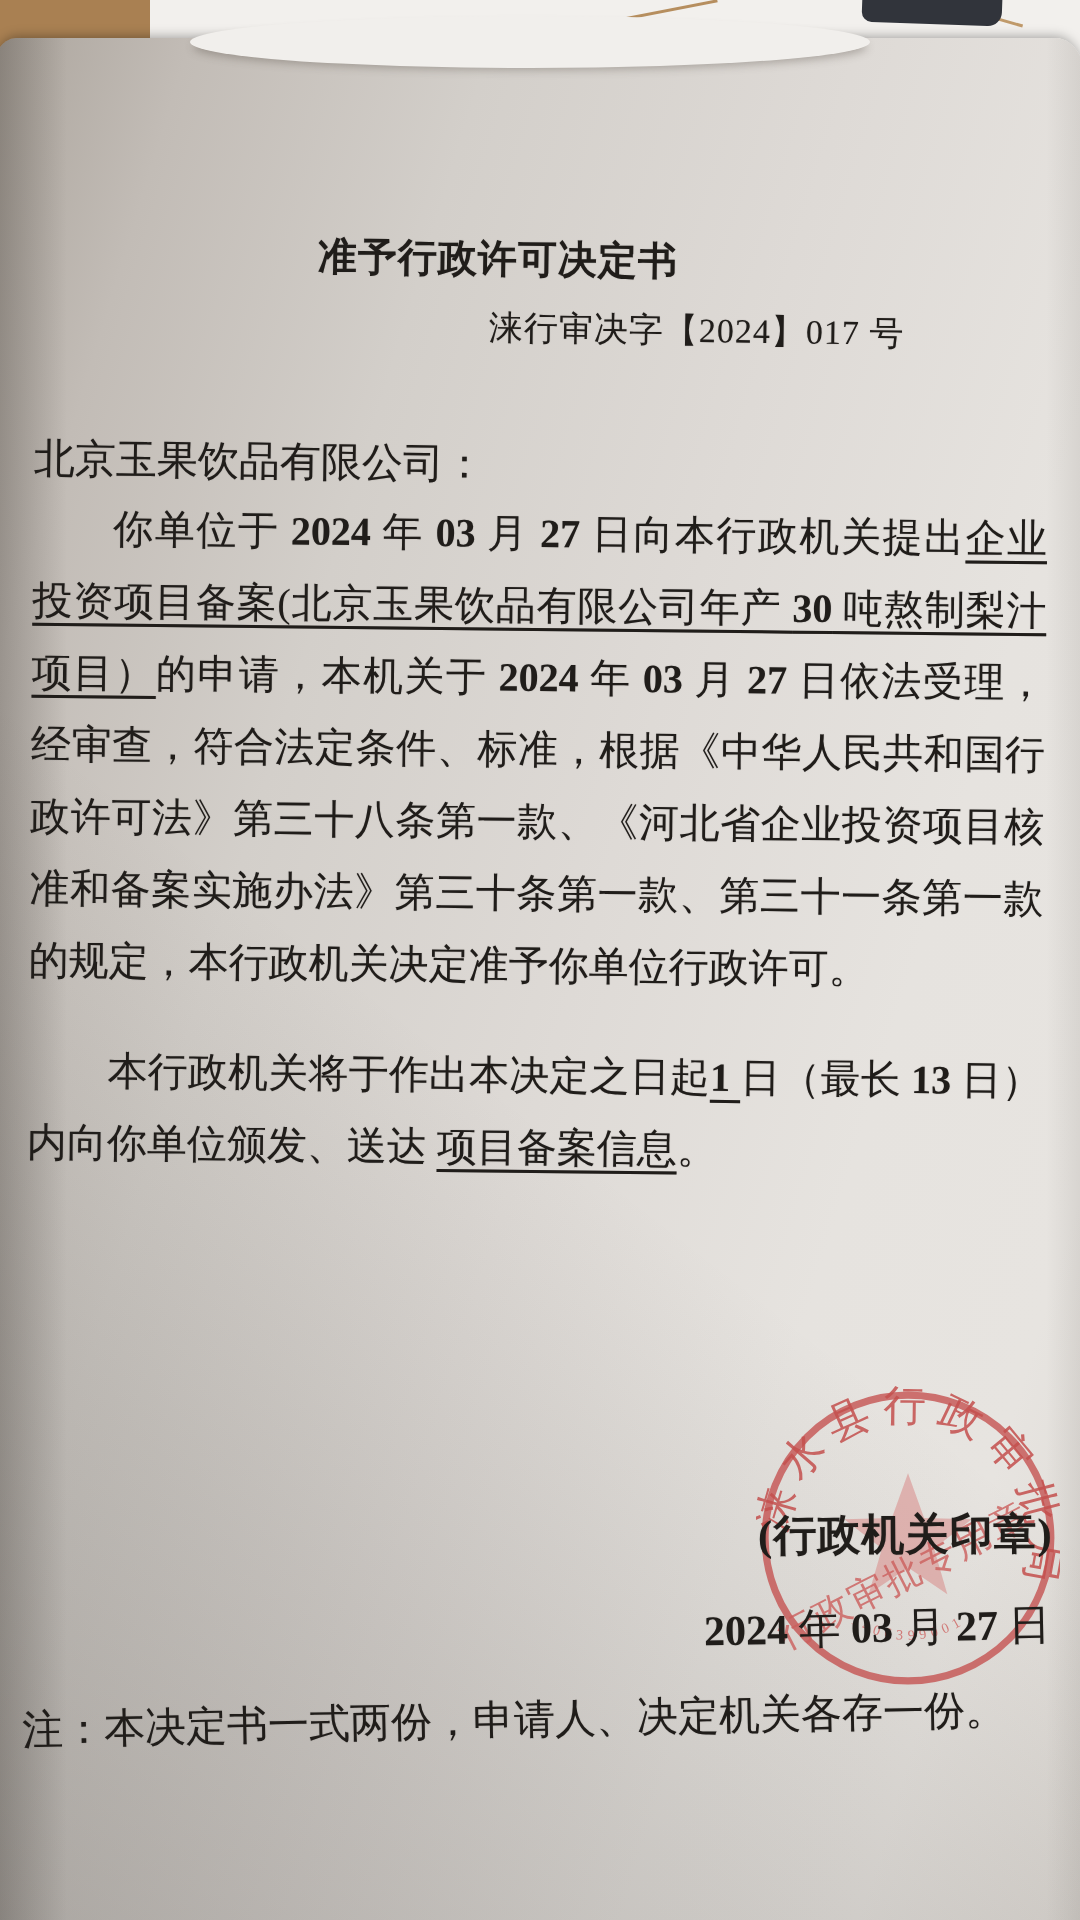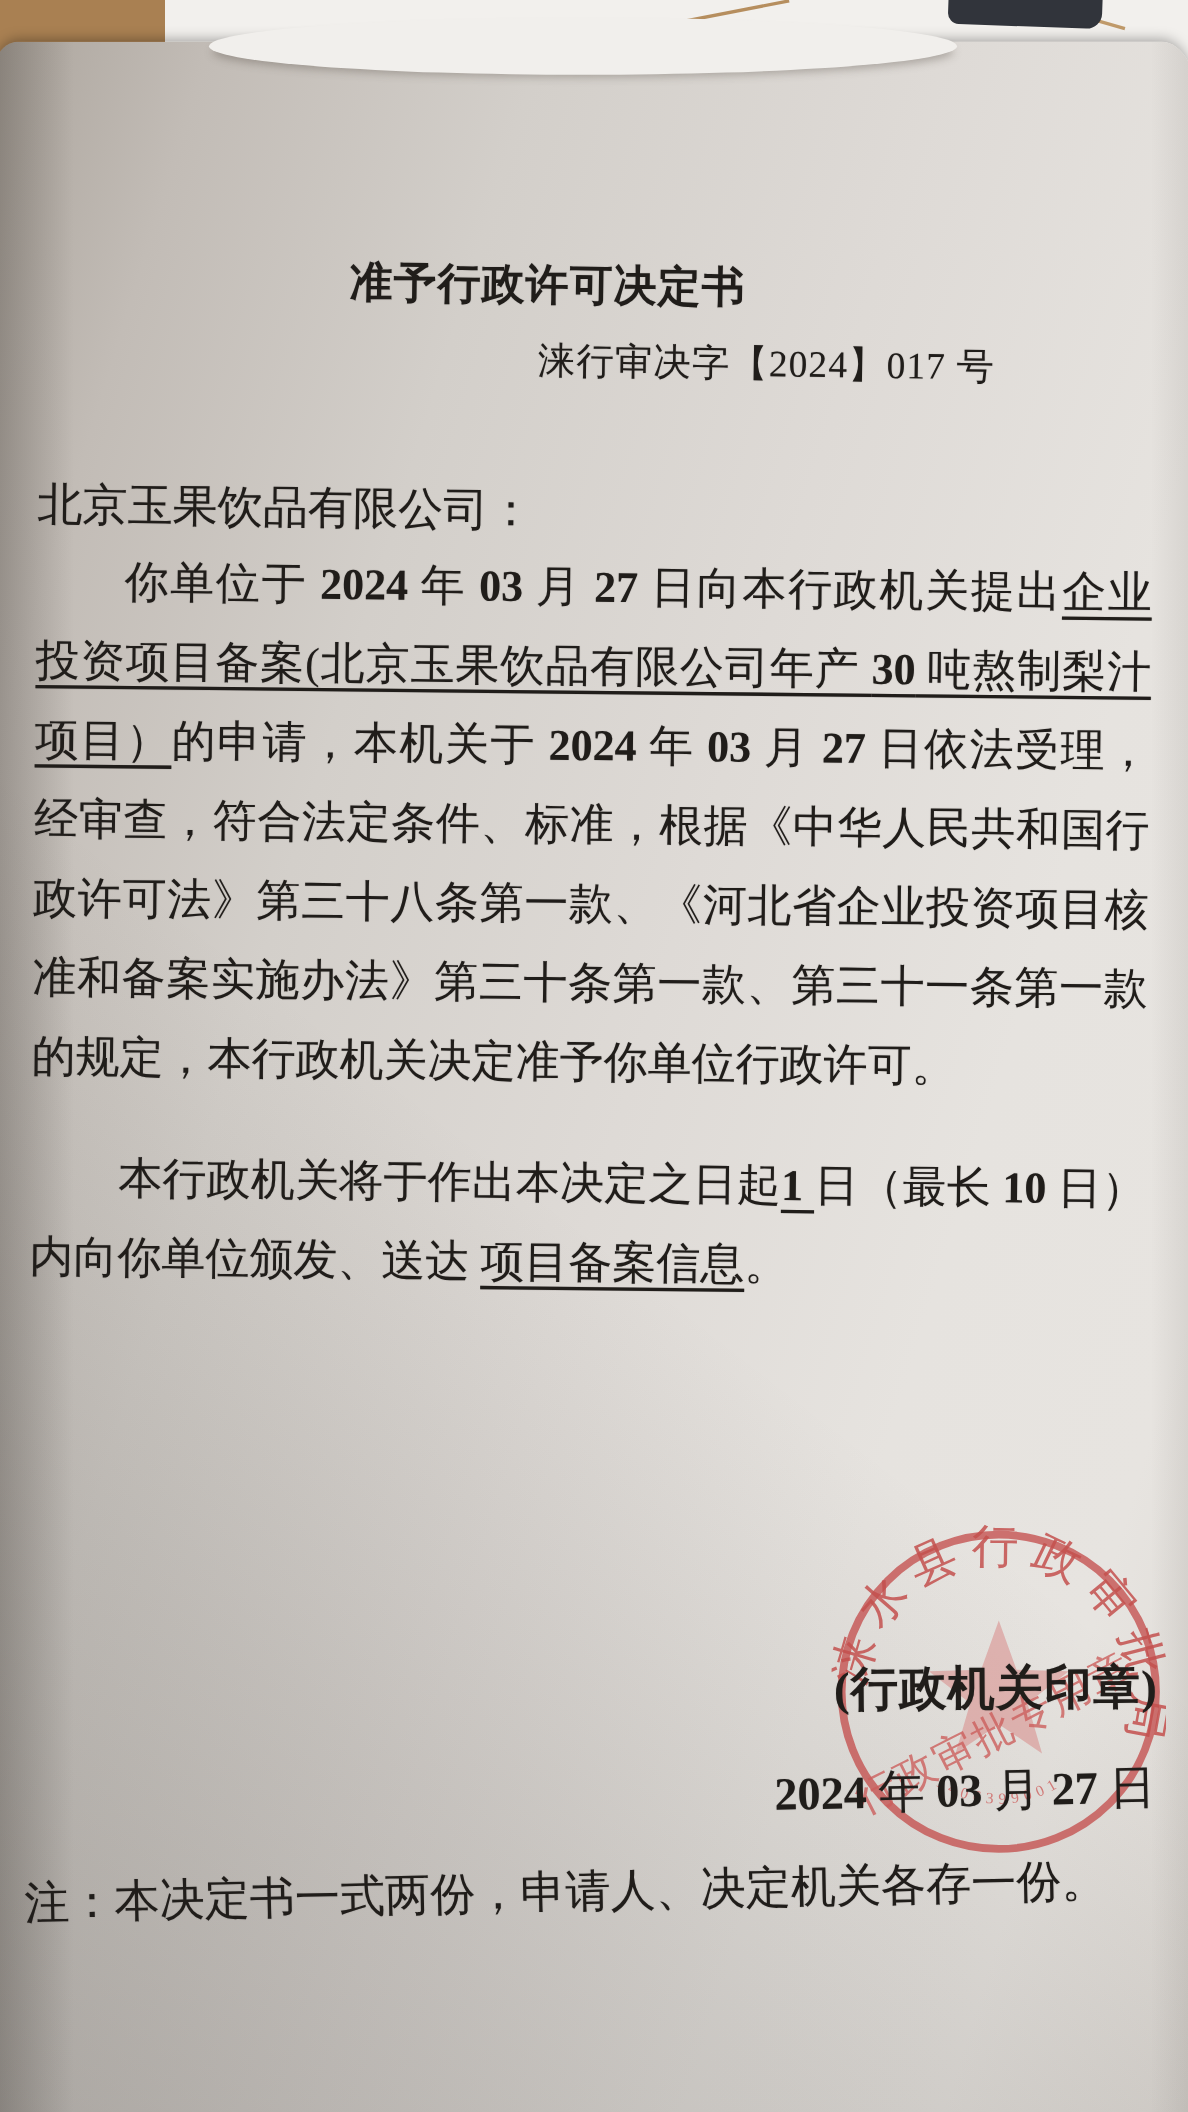--- a/index.html
+++ b/index.html
@@ -67,21 +67,21 @@
 
 <div class="paper"></div>
 <div class="paper-top-dip"></div>
 
 <div class="doc-title ink">准予行政许可决定书</div>
 <div class="doc-number ink">涞行审决字【2024】017 号</div>
 <div class="addressee ink">北京玉果饮品有限公司：</div>
 
 <div class="body-text ink">
     <p class="para"><span>你单位于 </span><span class="b">2024</span><span> 年 </span><span class="b">03</span><span> 月 </span><span class="b">27</span><span> 日向本行政机关提出</span><span class="u">企业投资项目备案(北京玉果饮品有限公司年产 </span><span class="b u">30</span><span class="u"> 吨熬制梨汁项目）</span><span>的申请，本机关于 </span><span class="b">2024</span><span> 年 </span><span class="b">03</span><span> 月 </span><span class="b">27</span><span> 日依法受理，经审查，符合法定条件、标准，根据《中华人民共和国行政许可法》第三十八条第一款、《河北省企业投资项目核准和备案实施办法》第三十条第一款、第三十一条第一款的规定，本行政机关决定准予你单位行政许可。</span></p>
-    <p class="para"><span>本行政机关将于作出本决定之日起</span><span class="b u">1 </span><span>日（最长 </span><span class="b">10</span><span> 日）内向你单位颁发、送达 </span><span class="u">项目备案信息</span><span>。</span></p>
+    <p class="para"><span>本行政机关将于作出本决定之日起</span><span class="b u">1 </span><span>日（最长 </span><span class="b">13</span><span> 日）内向你单位颁发、送达 </span><span class="u">项目备案信息</span><span>。</span></p>
   </div>
 
 <div class="seal-wrap">
   <svg viewBox="0 0 300 300" width="304" height="304">
     <defs>
       <path id="ringArc" d="M 36 191 A 120 120 0 1 1 264 191" fill="none"></path>
       <path id="serialArc" d="M 58 196 A 105 105 0 0 0 242 196" fill="none"></path>
     </defs>
     <circle cx="150" cy="150" r="141" fill="none" stroke="#c4504e" stroke-width="7" opacity="0.78"></circle>
     <polygon points="150,86 165.9,130.2 212.8,131.6 175.7,160.3 188.8,205.4 150,179 111.2,205.4 124.3,160.3 87.2,131.6 134.1,130.2" fill="#d98a88" fill-opacity="0.55"></polygon>

